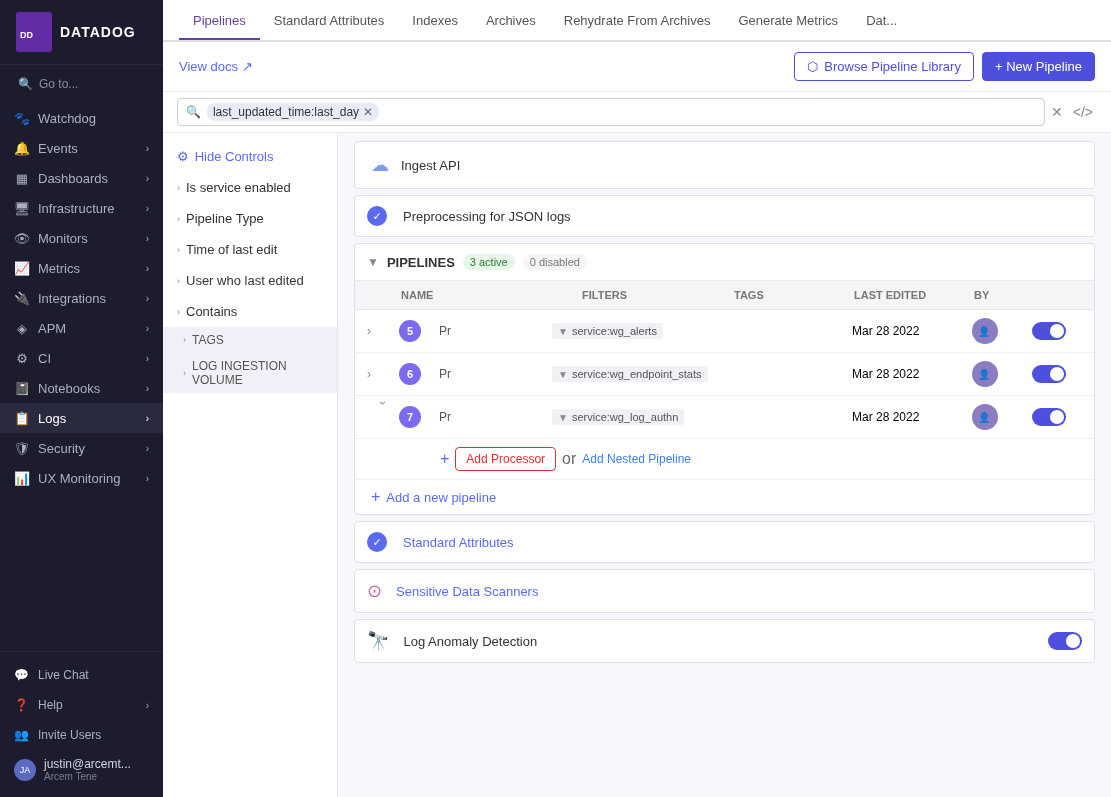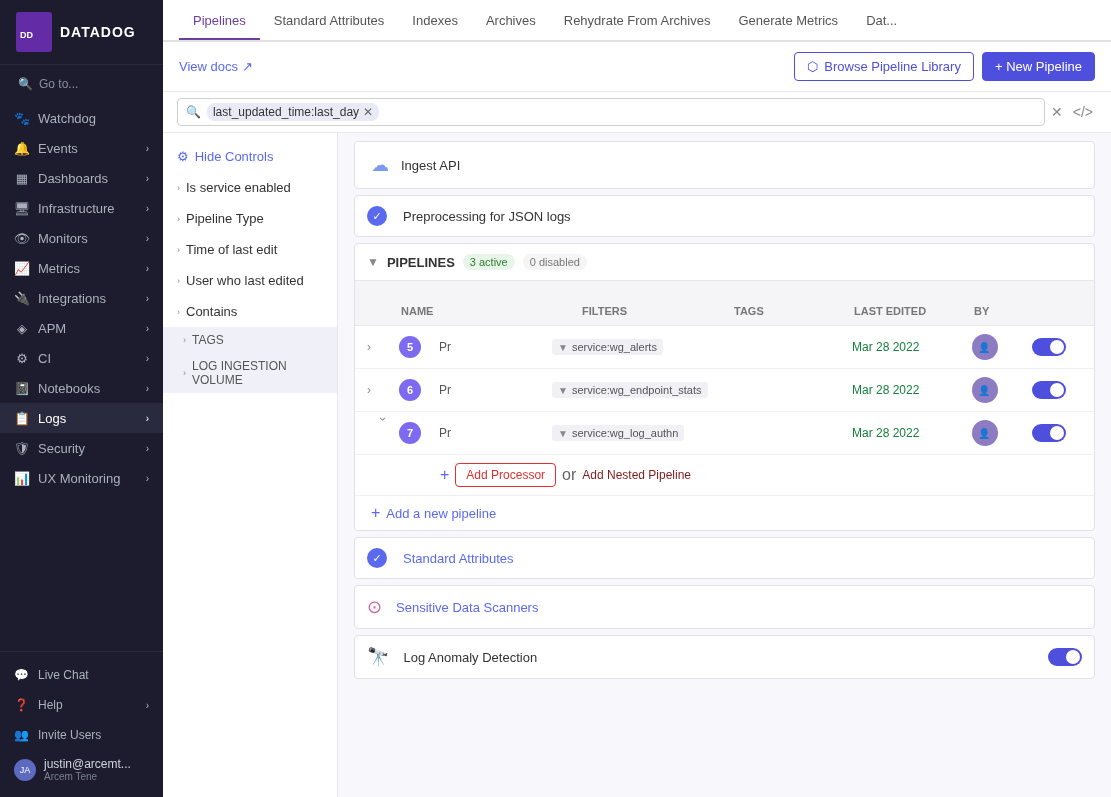--- a/index.html
+++ b/index.html
@@ -69,35 +69,35 @@
     .pipeline-name a { color: #5a6af0; text-decoration: none; }
 
     
     .pipelines-section { background: #fff; border: 1px solid #e0e0e8; border-radius: 4px; margin-bottom: 6px; }
     .pipelines-header { display: flex; align-items: center; padding: 10px 12px; border-bottom: 1px solid #e8e8e8; gap: 8px; }
     .pipelines-title { font-size: 13px; font-weight: 600; color: #333; }
     .badge { font-size: 11px; padding: 2px 7px; border-radius: 10px; }
     .badge-active { background: #e8f5e9; color: #2e7d32; }
     .badge-disabled { background: #f5f5f5; color: #777; }
     .col-headers { display: grid; grid-template-columns: 32px 40px 1fr 180px 120px 120px 60px 50px; gap: 0; padding: 4px 12px; background: #f5f5f8; border-bottom: 1px solid #e8e8e8; }
-    .col-header { font-size: 11px; font-weight: 600; color: #777; text-transform: uppercase; padding: 4px 2px; margin-top: 16px; }
+    .col-header { font-size: 11px; font-weight: 600; color: #777; text-transform: uppercase; padding: 4px 2px; }
     .pipeline-data-row { display: grid; grid-template-columns: 32px 40px 1fr 180px 120px 120px 60px 50px; gap: 0; padding: 8px 12px; border-bottom: 1px solid #f0f0f0; align-items: center; }
     .pipeline-data-row:last-child { border-bottom: none; }
     .num-badge { width: 22px; height: 22px; border-radius: 50%; display: flex; align-items: center; justify-content: center; font-size: 11px; font-weight: 600; color: #fff; background: #7c6af0; }
     .tag-chip { display: inline-flex; align-items: center; gap: 4px; font-size: 11px; color: #555; background: #f0f0f5; padding: 2px 6px; border-radius: 3px; }
     .tag-funnel { font-size: 10px; color: #888; }
-    .date-text { font-size: 12px; color: #15803d; }
+    .date-text { font-size: 12px; color: #000000; }
     .avatar-sm { width: 26px; height: 26px; border-radius: 50%; background: #8e7cc3; overflow: hidden; display: flex; align-items: center; justify-content: center; font-size: 10px; color: #fff; }
     .toggle { width: 34px; height: 18px; border-radius: 9px; background: #4f4fdd; display: flex; align-items: center; justify-content: flex-end; padding: 2px; cursor: pointer; }
     .toggle-knob { width: 14px; height: 14px; border-radius: 50%; background: #fff; }
     .expand-btn { color: #888; cursor: pointer; font-size: 12px; }
     .add-processor-row { display: flex; align-items: center; gap: 6px; padding: 8px 12px 8px 85px; }
     .add-processor-btn { border: 1px solid #e03030; color: #e03030; background: #fff; padding: 4px 10px; border-radius: 4px; font-size: 12px; cursor: pointer; }
     .or-text { font-size: 16px; color: #666; }
-    .add-nested-btn { color: #7f1d1d; font-size: 12px; cursor: pointer; }
+    .add-nested-btn { color: #3b82f6; font-size: 12px; cursor: pointer; }
     .add-pipeline-row { display: flex; align-items: center; gap: 6px; padding: 8px 12px 8px 16px; border-top: 1px solid #f0f0f0; color: #5a6af0; font-size: 13px; cursor: pointer; }
     .plus-icon { font-size: 16px; color: #5a6af0; }
 
     
     .cloud-icon { color: #7c9af0; font-size: 18px; }
     .check-icon { width: 20px; height: 20px; border-radius: 50%; background: #5a6af0; display: flex; align-items: center; justify-content: center; color: #fff; font-size: 11px; }
     .scan-icon { color: #cc66aa; font-size: 18px; }
     .anomaly-icon { color: #5577cc; font-size: 18px; }
 
     

